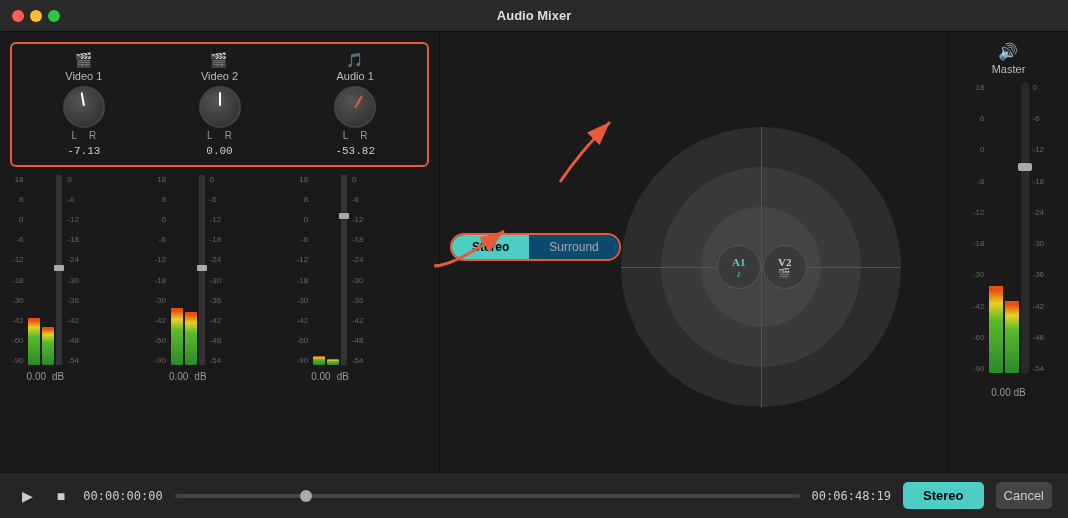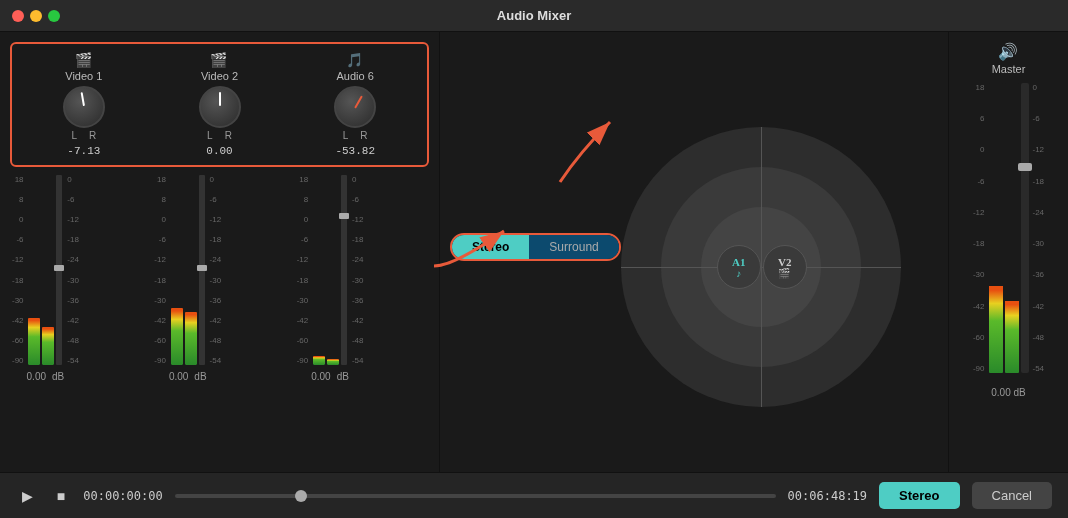--- a/index.html
+++ b/index.html
@@ -414,21 +414,21 @@
       padding: 6px 20px;
       font-size: 13px;
       font-weight: 600;
       cursor: pointer;
     }
     .cancel-btn {
       background: #444;
       color: #ccc;
       border: none;
       border-radius: 5px;
-      padding: 6px 20px;
+      padding: 6px 8px;
       font-size: 13px;
       cursor: pointer;
     }
   </style>
 </head>
 <body>
 
 <div class="titlebar">
   <div class="traffic-lights">
     <div class="traffic-dot dot-red"></div>
@@ -474,21 +474,21 @@
         <div class="knob-lr">
           <span>L</span>
           <span>R</span>
         </div>
         <div class="channel-value">0.00</div>
       </div>
 
       <div class="channel">
         <div class="channel-header">
           <span class="channel-icon" style="color:#4ecdc4;">🎵</span>
-          <span class="channel-name">Audio 6</span>
+          <span class="channel-name">Audio 1</span>
         </div>
         <div class="knob-container">
           <div class="knob">
             <div class="knob-line red"></div>
           </div>
         </div>
         <div class="knob-lr">
           <span>L</span>
           <span>R</span>
         </div>

